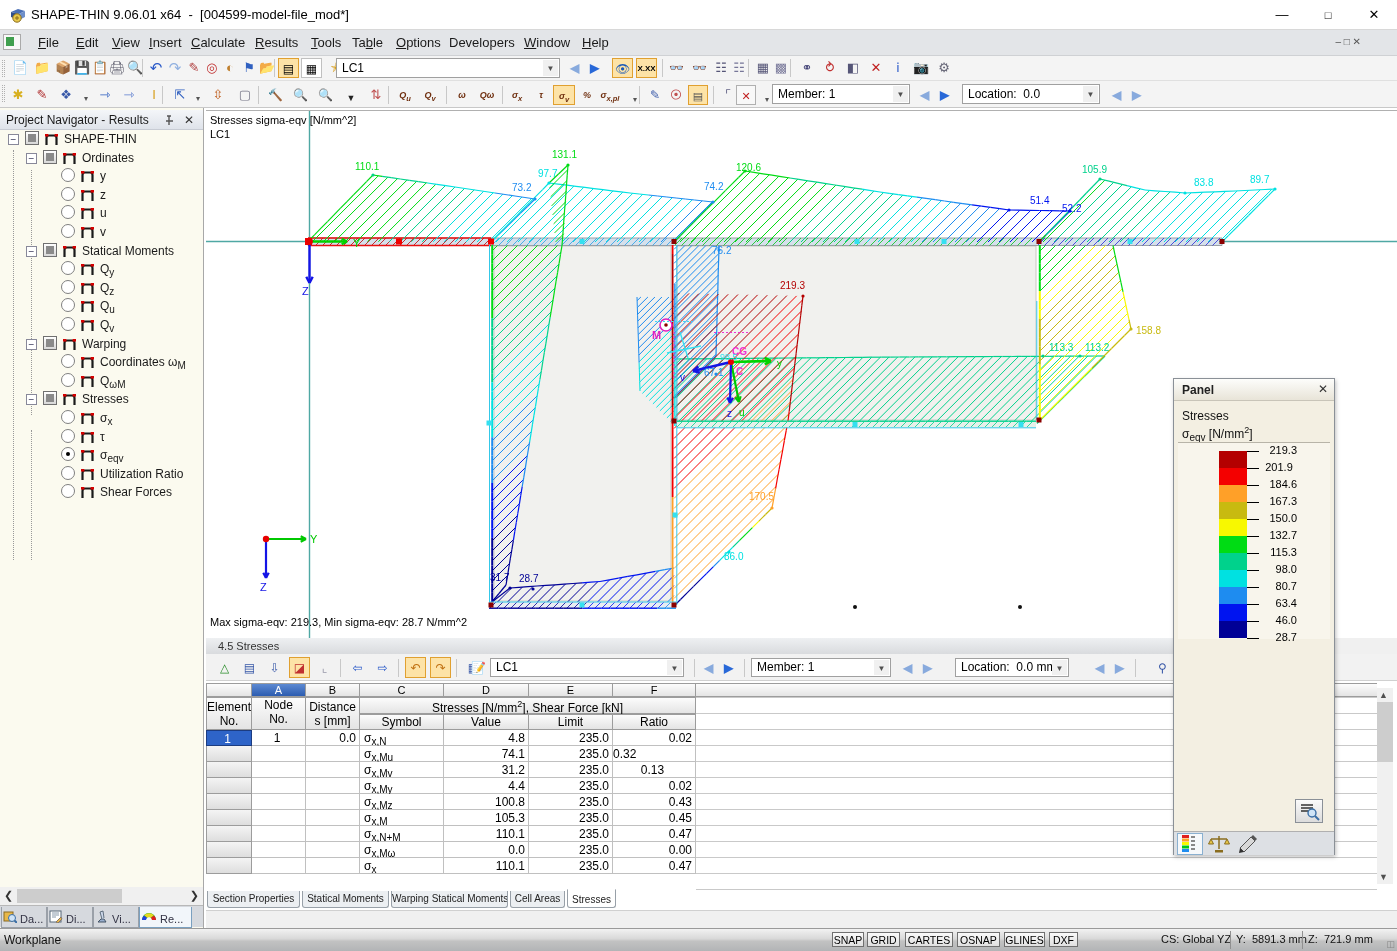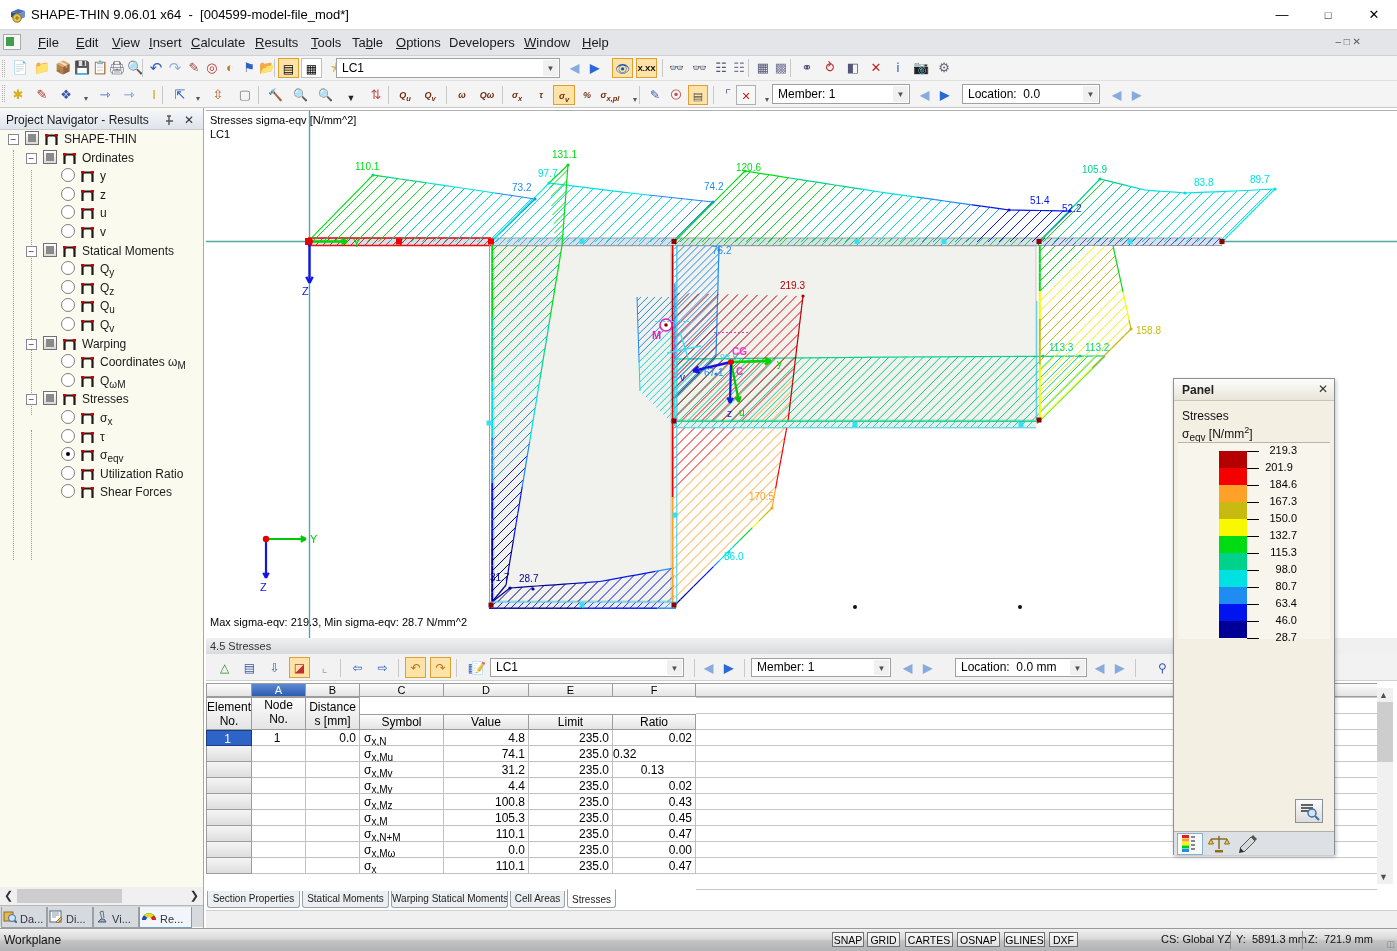--- a/index.html
+++ b/index.html
@@ -35,21 +35,21 @@
 #navscroll{position:absolute;left:0;top:779px;width:203px;height:18px;background:#f0f0f0}
 #navscroll .thumb{position:absolute;left:17px;top:2px;width:105px;height:14px;background:#cdcdcd}
 #navtabs{position:absolute;left:0;top:797px;width:203px;height:22px;background:#d6d9de;border-top:1px solid #b8b8b8}
 .ntab{position:absolute;top:1px;width:46px;height:21px;background:#d6d9de;border:1px solid #9aa0a8;border-top:none;font-size:11px;color:#334;padding:3px 0 0 1px;white-space:nowrap;overflow:hidden}
 .ntab.sel{background:#f2f6fa;border-color:#7aa0c0}
 
 #canvas{position:absolute;left:206px;top:110px;width:1191px;height:530px;background:#fff;border-top:1px solid #b0b0b0}
 #canvas .note{position:absolute;font-size:11px;color:#000}
 
 #twin{position:absolute;left:206px;top:638px;width:1191px;height:290px;background:#f0f0f0}
-#ttitle{position:absolute;left:0;top:0;width:1050px;height:16px;background:linear-gradient(#eef0f2,#d9dbde);font-size:11px;color:#333;padding:2px 0 0 4px}
+#ttitle{position:absolute;left:0;top:0;width:1050px;height:16px;background:linear-gradient(#eef0f2,#d9dbde);font-size:11px;color:#333;padding:2px 0 0 12px}
 #ttools{position:absolute;left:0;top:16px;width:1191px;height:27px;background:#f2f2f2;border-bottom:1px solid #d0d0d0}
 .tticon{position:absolute;top:3px;width:21px;height:21px;border:1px solid transparent;font-size:12px;text-align:center;line-height:21px}
 .tticon.on{background:#fde3a7;border:1px solid #e0a030}
 #tgrid{position:absolute;left:0;top:43px;width:1191px;height:247px;background:#fff}
 .hcell{position:absolute;background:linear-gradient(#fcfcfc,#e4e4e4);border:1px solid #9c9c9c;border-left:none;font-size:12px;color:#000;text-align:center}
 .hcellA{background:linear-gradient(#5d8ad2,#2c5cb0);color:#fff}
 .drow{position:absolute;left:0;height:17px;width:1191px}
 .dc{position:absolute;top:0;height:16px;background:#fff;border-right:1px solid #c0c0c0;border-bottom:1px solid #c0c0c0;font-size:12px;color:#000;padding:1px 3px 0 0}
 .elhead{background:linear-gradient(#f4f4f4,#dedede);border:1px solid #9c9c9c;border-top:none;text-align:center}
 .elsel{background:#2e64c8;color:#fff;border:1px solid #1c3c80;text-align:center}
@@ -1606,40 +1606,41 @@
 <span class="tticon" style="left:262px;color:#888">📝</span>
 <span class="vsep" style="left:308px;top:5px"></span>
 <span class="combo" style="left:284px;top:4px;width:194px;height:19px;line-height:17px">LC1<span class="da">▼</span></span>
 <span class="vsep" style="left:488px;top:5px"></span>
 <span class="navarr" style="left:498px;top:7px;color:#88aadd">◀</span>
 <span class="navarr" style="left:518px;top:7px;color:#2868d8">▶</span>
 <span class="vsep" style="left:538px;top:5px"></span>
 <span class="combo" style="left:545px;top:4px;width:140px;height:19px;line-height:17px">Member: 1<span class="da">▼</span></span>
 <span class="navarr" style="left:697px;top:7px;color:#88aadd">◀</span>
 <span class="navarr" style="left:717px;top:7px;color:#88aadd">▶</span>
-<span class="combo" style="left:749px;top:4px;width:132px;height:19px;line-height:17px">Location:&nbsp; 0.0 mm<span class="da">▼</span></span>
+<span class="combo" style="left:749px;top:4px;width:114px;height:19px;line-height:17px">Location:&nbsp; 0.0 mm<span class="da">▼</span></span>
 <span class="navarr" style="left:889px;top:7px;color:#88aadd">◀</span>
 <span class="navarr" style="left:909px;top:7px;color:#88aadd">▶</span>
 <span class="vsep" style="left:929px;top:5px"></span>
 <span class="tticon" style="left:946px;color:#3858a8">⚲</span>
     </div>
   <div id="tgrid">
 
     <div class="hcell" style="left:0;top:2px;width:46px;height:14px;border-left:1px solid #9c9c9c"></div>
     <div class="hcell hcellA" style="left:46px;top:2px;width:54px;height:14px;font-size:11px">A</div>
     <div class="hcell" style="left:100px;top:2px;width:54px;height:14px;font-size:11px">B</div>
     <div class="hcell" style="left:154px;top:2px;width:84px;height:14px;font-size:11px">C</div>
     <div class="hcell" style="left:238px;top:2px;width:85px;height:14px;font-size:11px">D</div>
     <div class="hcell" style="left:323px;top:2px;width:84px;height:14px;font-size:11px">E</div>
     <div class="hcell" style="left:407px;top:2px;width:83px;height:14px;font-size:11px">F</div>
     <div class="hcell" style="left:490px;top:2px;width:681px;height:14px;border:none;border-top:1px solid #9c9c9c;border-bottom:1px solid #9c9c9c"></div>
 
     <div class="hcell" style="left:0;top:16px;width:46px;height:33px;border-left:1px solid #9c9c9c;padding-top:2px">Element<br>No.</div>
     <div class="hcell" style="left:46px;top:16px;width:54px;height:33px;padding-top:0">Node<br>No.</div>
     <div class="hcell" style="left:100px;top:16px;width:54px;height:33px;padding-top:2px">Distance<br>s [mm]</div>
+    <div class="hcell" style="left:154px;top:16px;width:336px;height:17px;padding-top:1px">Stresses [N/mm<sup style="font-size:9px">2</sup>], Shear Force [kN]</div>
     <div class="hcell" style="left:154px;top:33px;width:84px;height:16px">Symbol</div>
     <div class="hcell" style="left:238px;top:33px;width:85px;height:16px">Value</div>
     <div class="hcell" style="left:323px;top:33px;width:84px;height:16px">Limit</div>
     <div class="hcell" style="left:407px;top:33px;width:83px;height:16px">Ratio</div>
     <div class="rowline" style="left:490px;top:16px;width:681px"></div>
 <div class="rowline" style="left:490px;top:32px;width:681px"></div>
 <div class="rowline" style="left:490px;top:48px;width:681px"></div>
 <div class="rowline" style="left:490px;top:64px;width:681px"></div>
 <div class="rowline" style="left:490px;top:80px;width:681px"></div>
 <div class="rowline" style="left:490px;top:96px;width:681px"></div>

